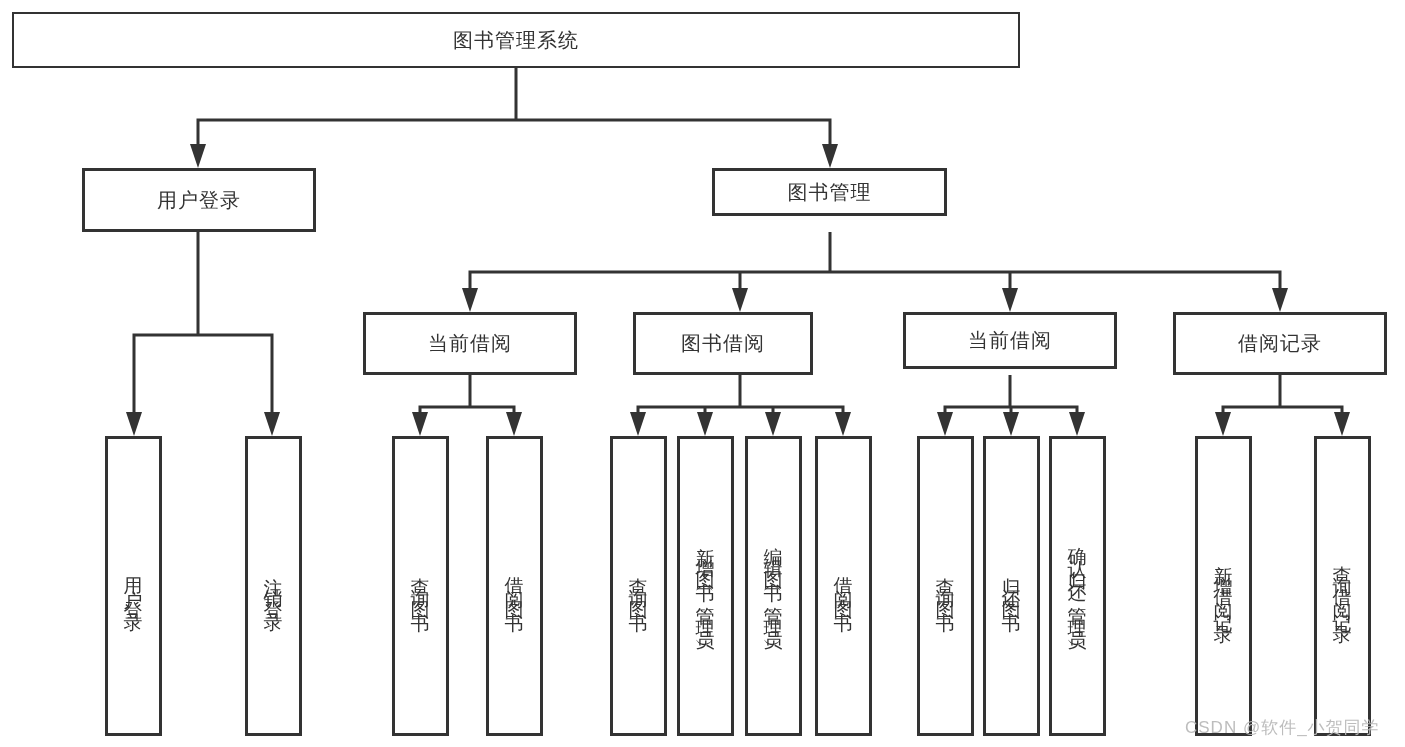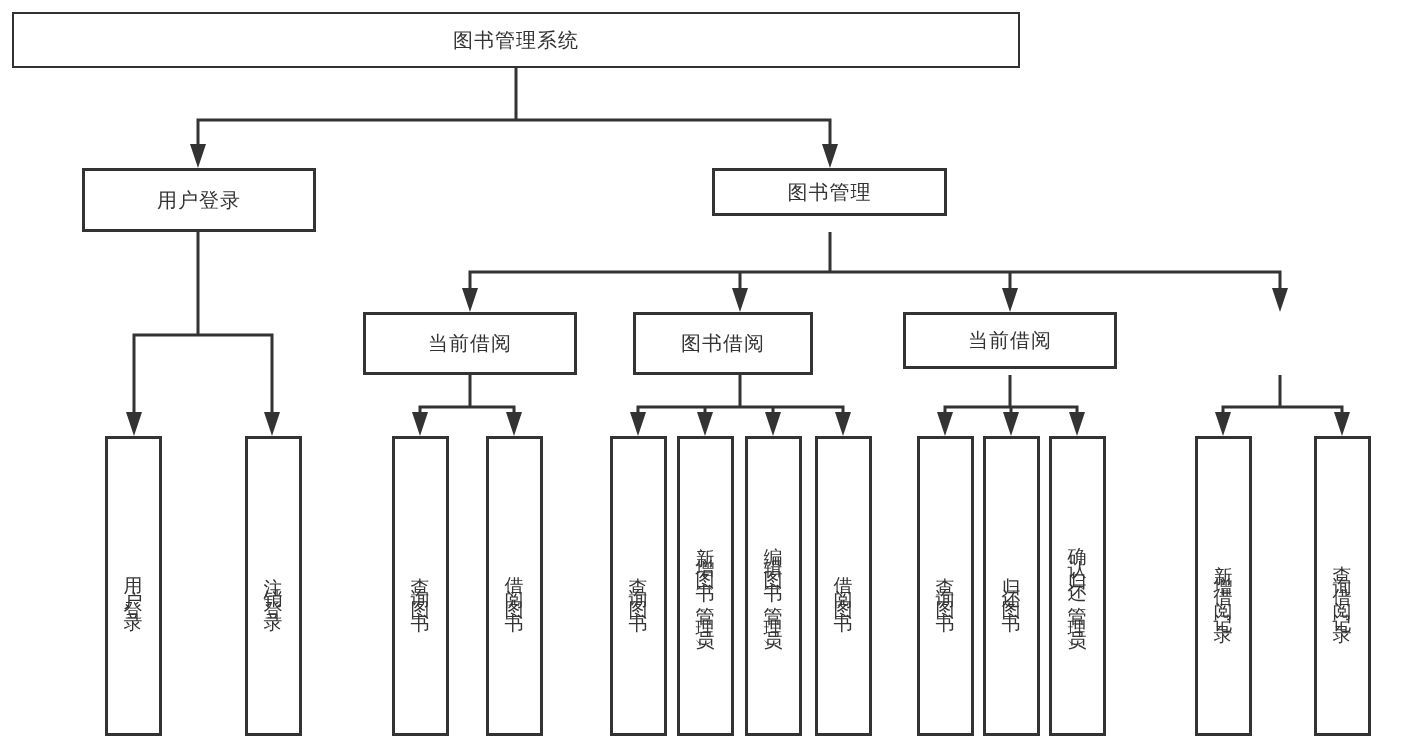--- a/index.html
+++ b/index.html
@@ -109,20 +109,23 @@
 
   <div class="node hbox" style="left:363px; top:312px; width:214px; height:63px;">
     <span>当前借阅</span>
   </div>
   <div class="node hbox" style="left:633px; top:312px; width:180px; height:63px;">
     <span>图书借阅</span>
   </div>
   <div class="node hbox" style="left:903px; top:312px; width:214px; height:57px;">
     <span>当前借阅</span>
   </div>
+  <div class="node hbox" style="left:1173px; top:312px; width:214px; height:63px;">
+    <span>借阅记录</span>
+  </div>
 
   <div class="node vbox" style="left:105px;">
     <span class="vtext">用户登录</span>
   </div>
   <div class="node vbox" style="left:245px;">
     <span class="vtext">注销登录</span>
   </div>
 
   <div class="node vbox" style="left:392px;">
     <span class="vtext">查询图书</span>
@@ -154,14 +157,15 @@
     <span class="vtext">确认归还（管理员）</span>
   </div>
 
   <div class="node vbox" style="left:1195px;">
     <span class="vtext">新增借阅记录</span>
   </div>
   <div class="node vbox" style="left:1314px;">
     <span class="vtext">查询借阅记录</span>
   </div>
 
+  <div class="watermark">CSDN @软件_小贺同学</div>
 
 </div>
 
 </body></html>

